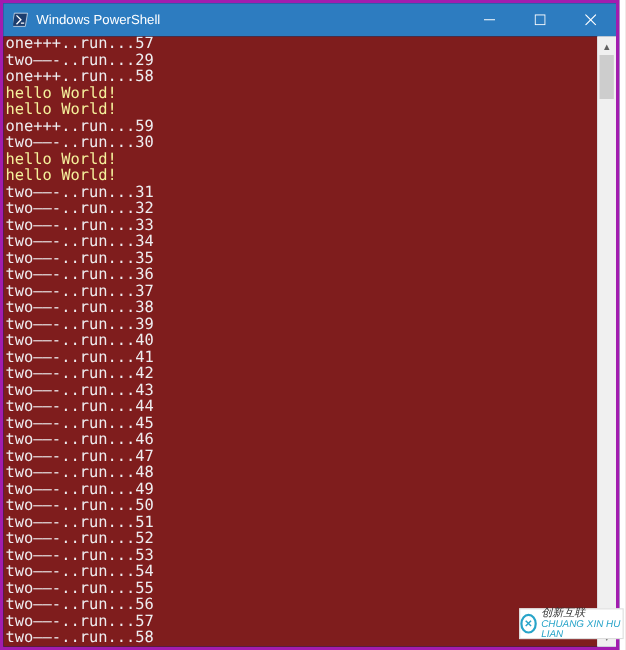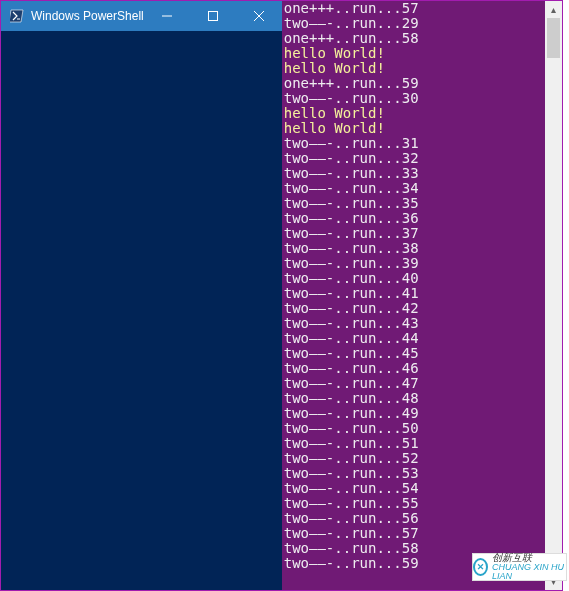--- a/index.html
+++ b/index.html
@@ -9,23 +9,24 @@
     background: #fff;
     font-family: "Segoe UI", sans-serif;
     position: relative;
     overflow: hidden;
   }
   .window {
     position: absolute;
     left: 0; top: 0;
     width: 563px;
     height: 591px;
-    border: 1px solid #a21caf;
+    border: 3px solid #a21caf;
     background: #012456;
     display: flex;
+    flex-direction: column;
   }
   .titlebar {
     height: 30px;
     background: #2d7cc0;
     display: flex;
     align-items: center;
     color: #fff;
     font-size: 12px;
     user-select: none;
   }
@@ -42,21 +43,21 @@
     color: #fff;
   }
   .win-btn svg { stroke: #fff; fill: none; stroke-width: 1; }
   .client {
     flex: 1;
     display: flex;
     overflow: hidden;
   }
   .console {
     flex: 1;
-    background: #701a75;
+    background: #7f1d1d;
     color: #eeedf0;
     font-family: "NSimSun","SimSun","Consolas",monospace;
     font-size: 14px;
     line-height: 15px;
     padding: 0 2px 2px 2px;
     white-space: pre;
     overflow: hidden;
   }
   .console .line { display: block; }
   .console .hello { color: #f5f19c; }

